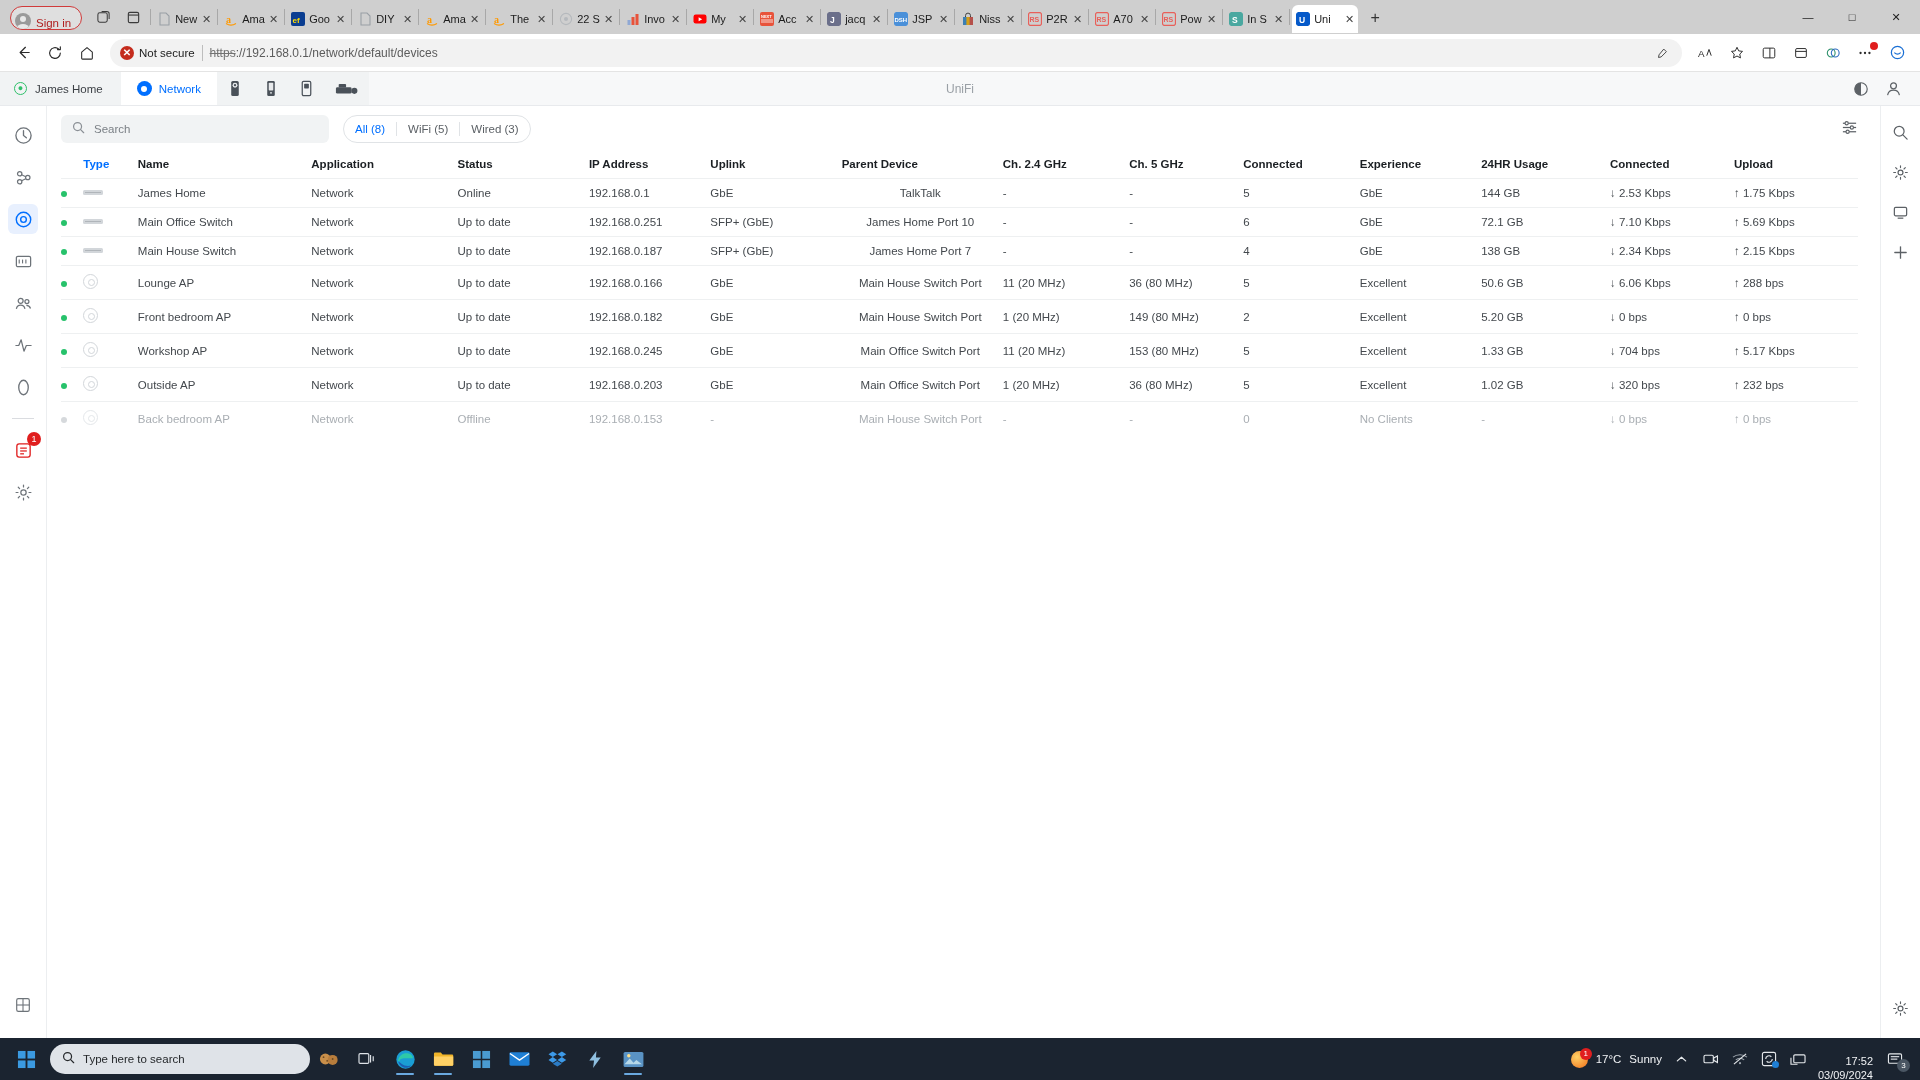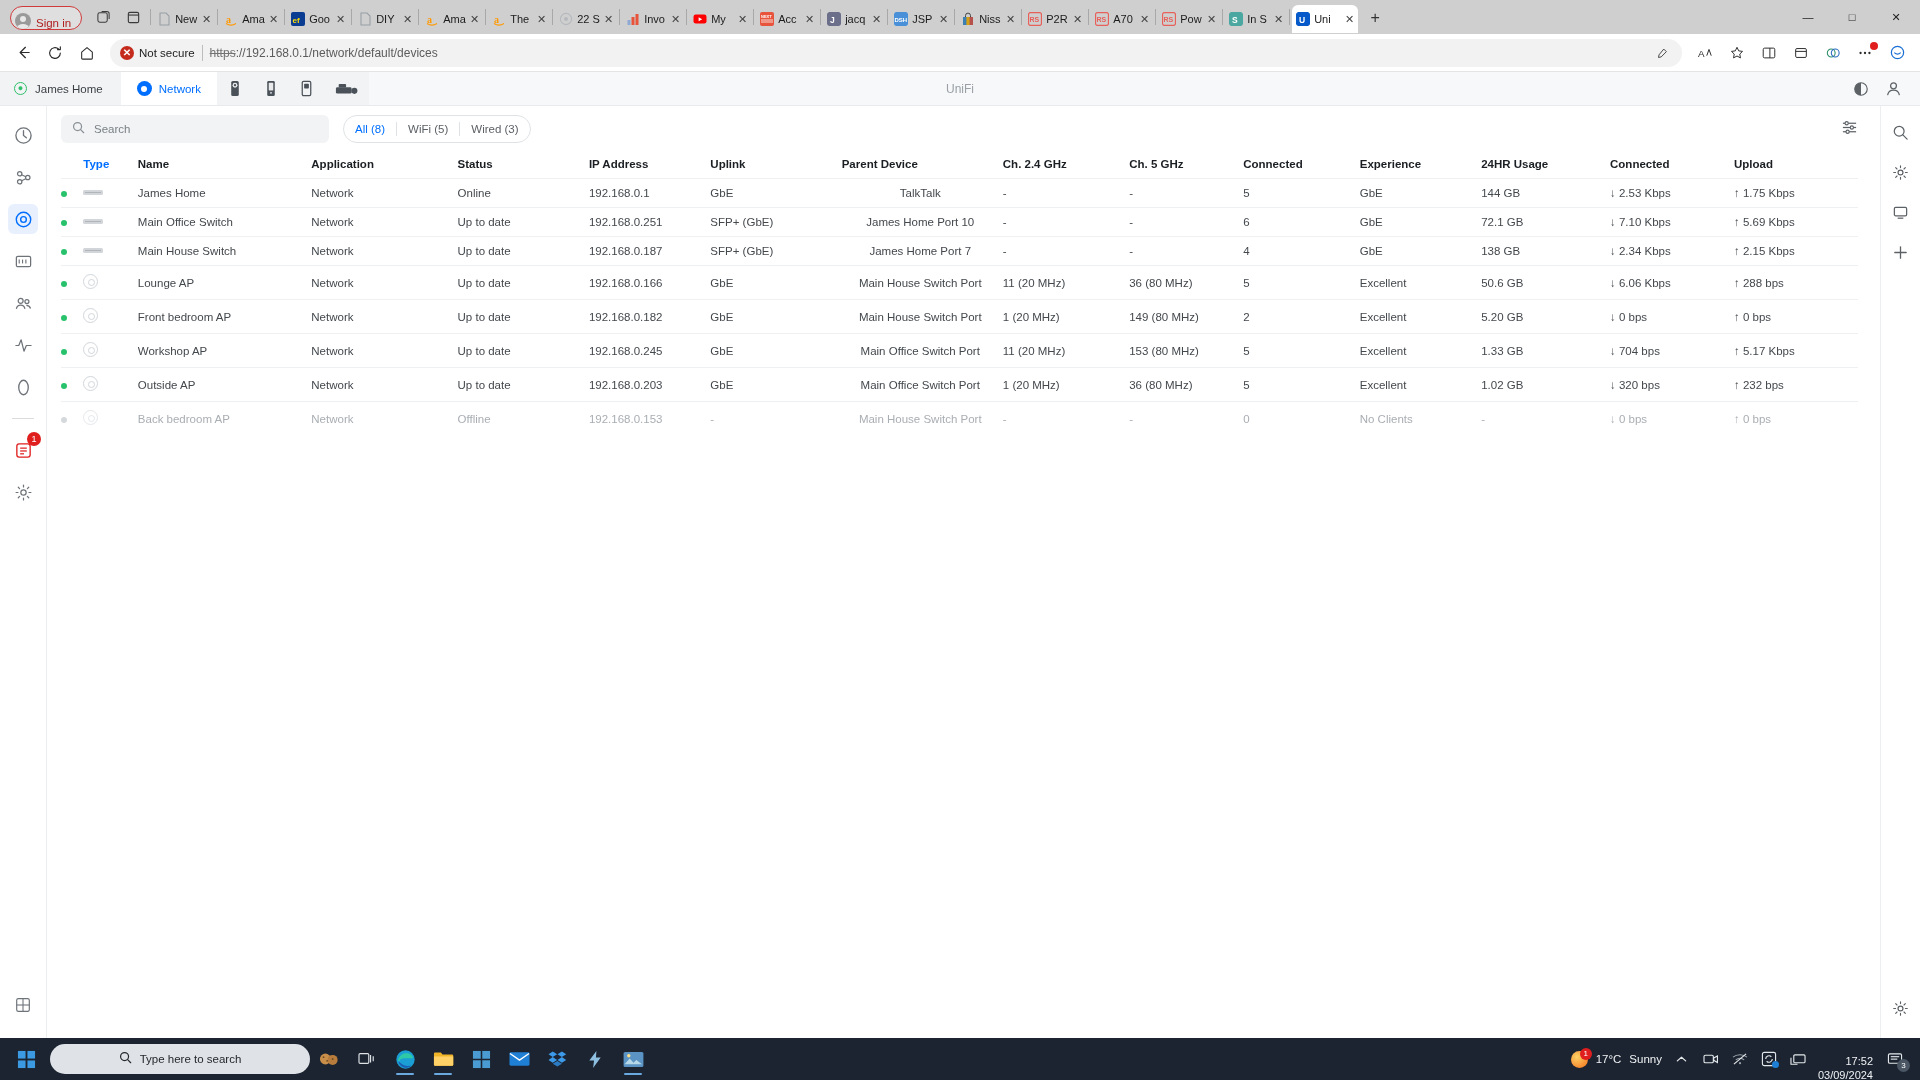--- a/index.html
+++ b/index.html
@@ -257,21 +257,21 @@
   
   .taskbar {
     height: 42px; background: #1b2430; display: flex; align-items: center;
     padding: 0 6px; flex: none; color: #fff;
   }
   .tb-start {
     width: 40px; height: 34px; display: flex; align-items: center; justify-content: center;
   }
   .tb-search {
     width: 260px; height: 30px; background: #dfe3e8; border-radius: 15px;
-    display: flex; align-items: center; gap: 8px; padding: 0 12px; margin-left: 4px; justify-content: center;
+    display: flex; align-items: center; gap: 8px; padding: 0 12px; margin-left: 4px;
   }
   .tb-search-text { font-size: 11.5px; color: #25282b; white-space: nowrap; }
   .tb-app {
     width: 38px; height: 34px; display: flex; align-items: center;
     justify-content: center; position: relative;
   }
   .tb-app.running::after {
     content: ""; position: absolute; bottom: 1px; left: 50%; transform: translateX(-50%);
     width: 18px; height: 2px; background: #6aa9e0; border-radius: 1px;
   }

